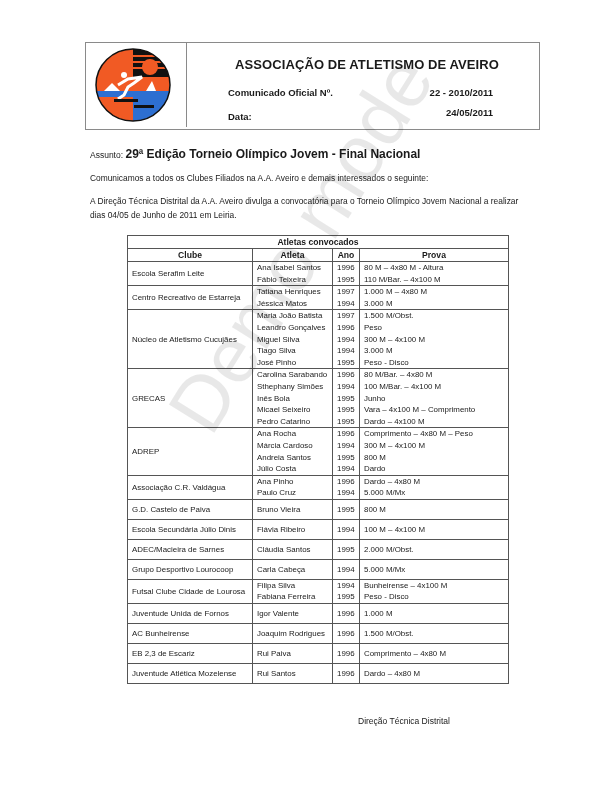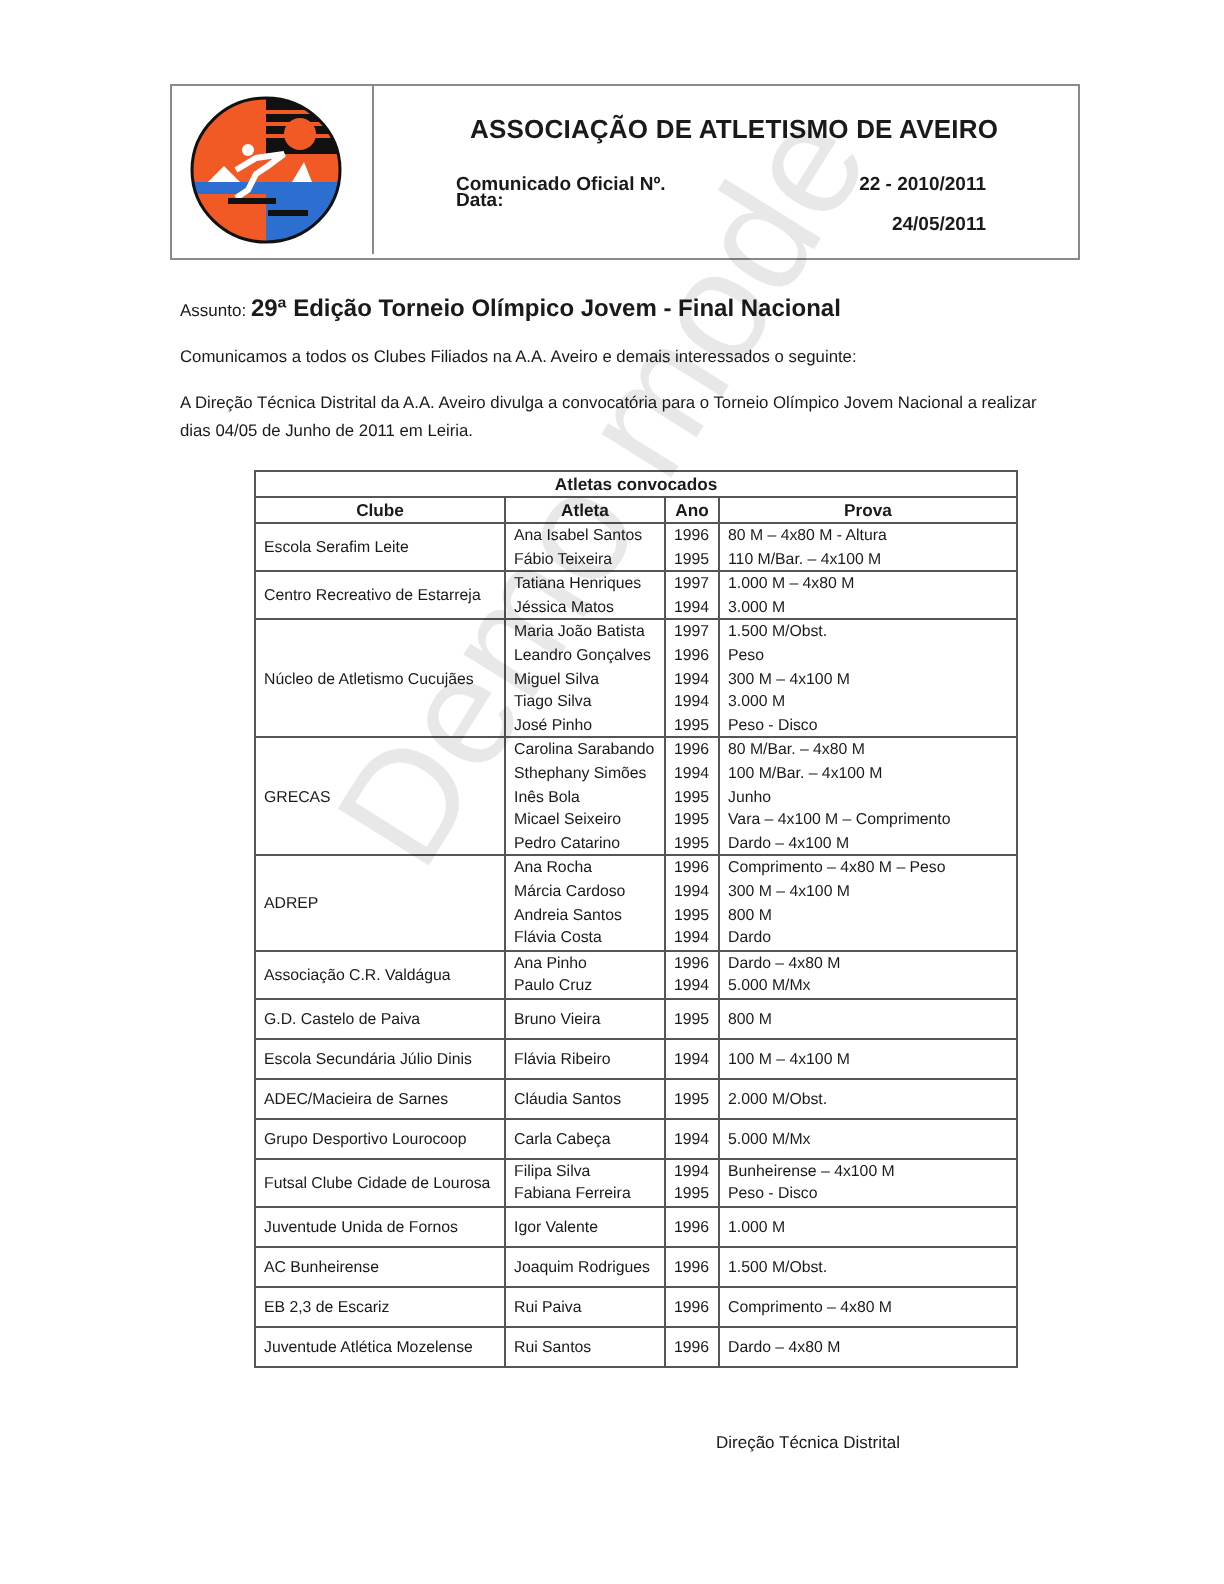--- a/index.html
+++ b/index.html
@@ -54,21 +54,21 @@
         <circle cx="30" cy="28" r="3" fill="#fff"></circle>
         <rect x="20" y="52" width="24" height="3" fill="#111"></rect>
         <rect x="40" y="58" width="20" height="3" fill="#111"></rect>
       </g>
       <ellipse cx="39" cy="38" rx="37" ry="36" fill="none" stroke="#111" stroke-width="1.5"></ellipse>
     </svg>
   </div>
   <div class="org-title">ASSOCIAÇÃO DE ATLETISMO DE AVEIRO</div>
   <div class="meta-label" style="top:44px">Comunicado Oficial Nº.</div>
   <div class="meta-value" style="top:44px">22 - 2010/2011</div>
-  <div class="meta-label" style="top:52px">Data:</div>
+  <div class="meta-label" style="top:68px">Data:</div>
   <div class="meta-value" style="top:64px">24/05/2011</div>
 </div>
 
 <div class="subject">
   <span>Assunto:</span>
   <b>29ª Edição Torneio Olímpico Jovem - Final Nacional</b>
 </div>
 
 <div class="para" style="top:171px">Comunicamos a todos os Clubes Filiados na A.A. Aveiro e demais interessados o seguinte:</div>
 <div class="para" style="top:194px">A Direção Técnica Distrital da A.A. Aveiro divulga a convocatória para o Torneio Olímpico Jovem Nacional a realizar dias 04/05 de Junho de 2011 em Leiria.</div>
@@ -169,21 +169,21 @@
           <div>Vara – 4x100 M – Comprimento</div>
           <div>Dardo – 4x100 M</div>
         </td>
       </tr>
       <tr>
         <td class="club">ADREP</td>
         <td class="stack">
           <div>Ana Rocha</div>
           <div>Márcia Cardoso</div>
           <div>Andreia Santos</div>
-          <div>Flávia Costa</div>
+          <div>Júlio Costa</div>
         </td>
         <td class="stack">
           <div>1996</div>
           <div>1994</div>
           <div>1995</div>
           <div>1994</div>
         </td>
         <td class="stack">
           <div>Comprimento – 4x80 M – Peso</div>
           <div>300 M – 4x100 M</div>

